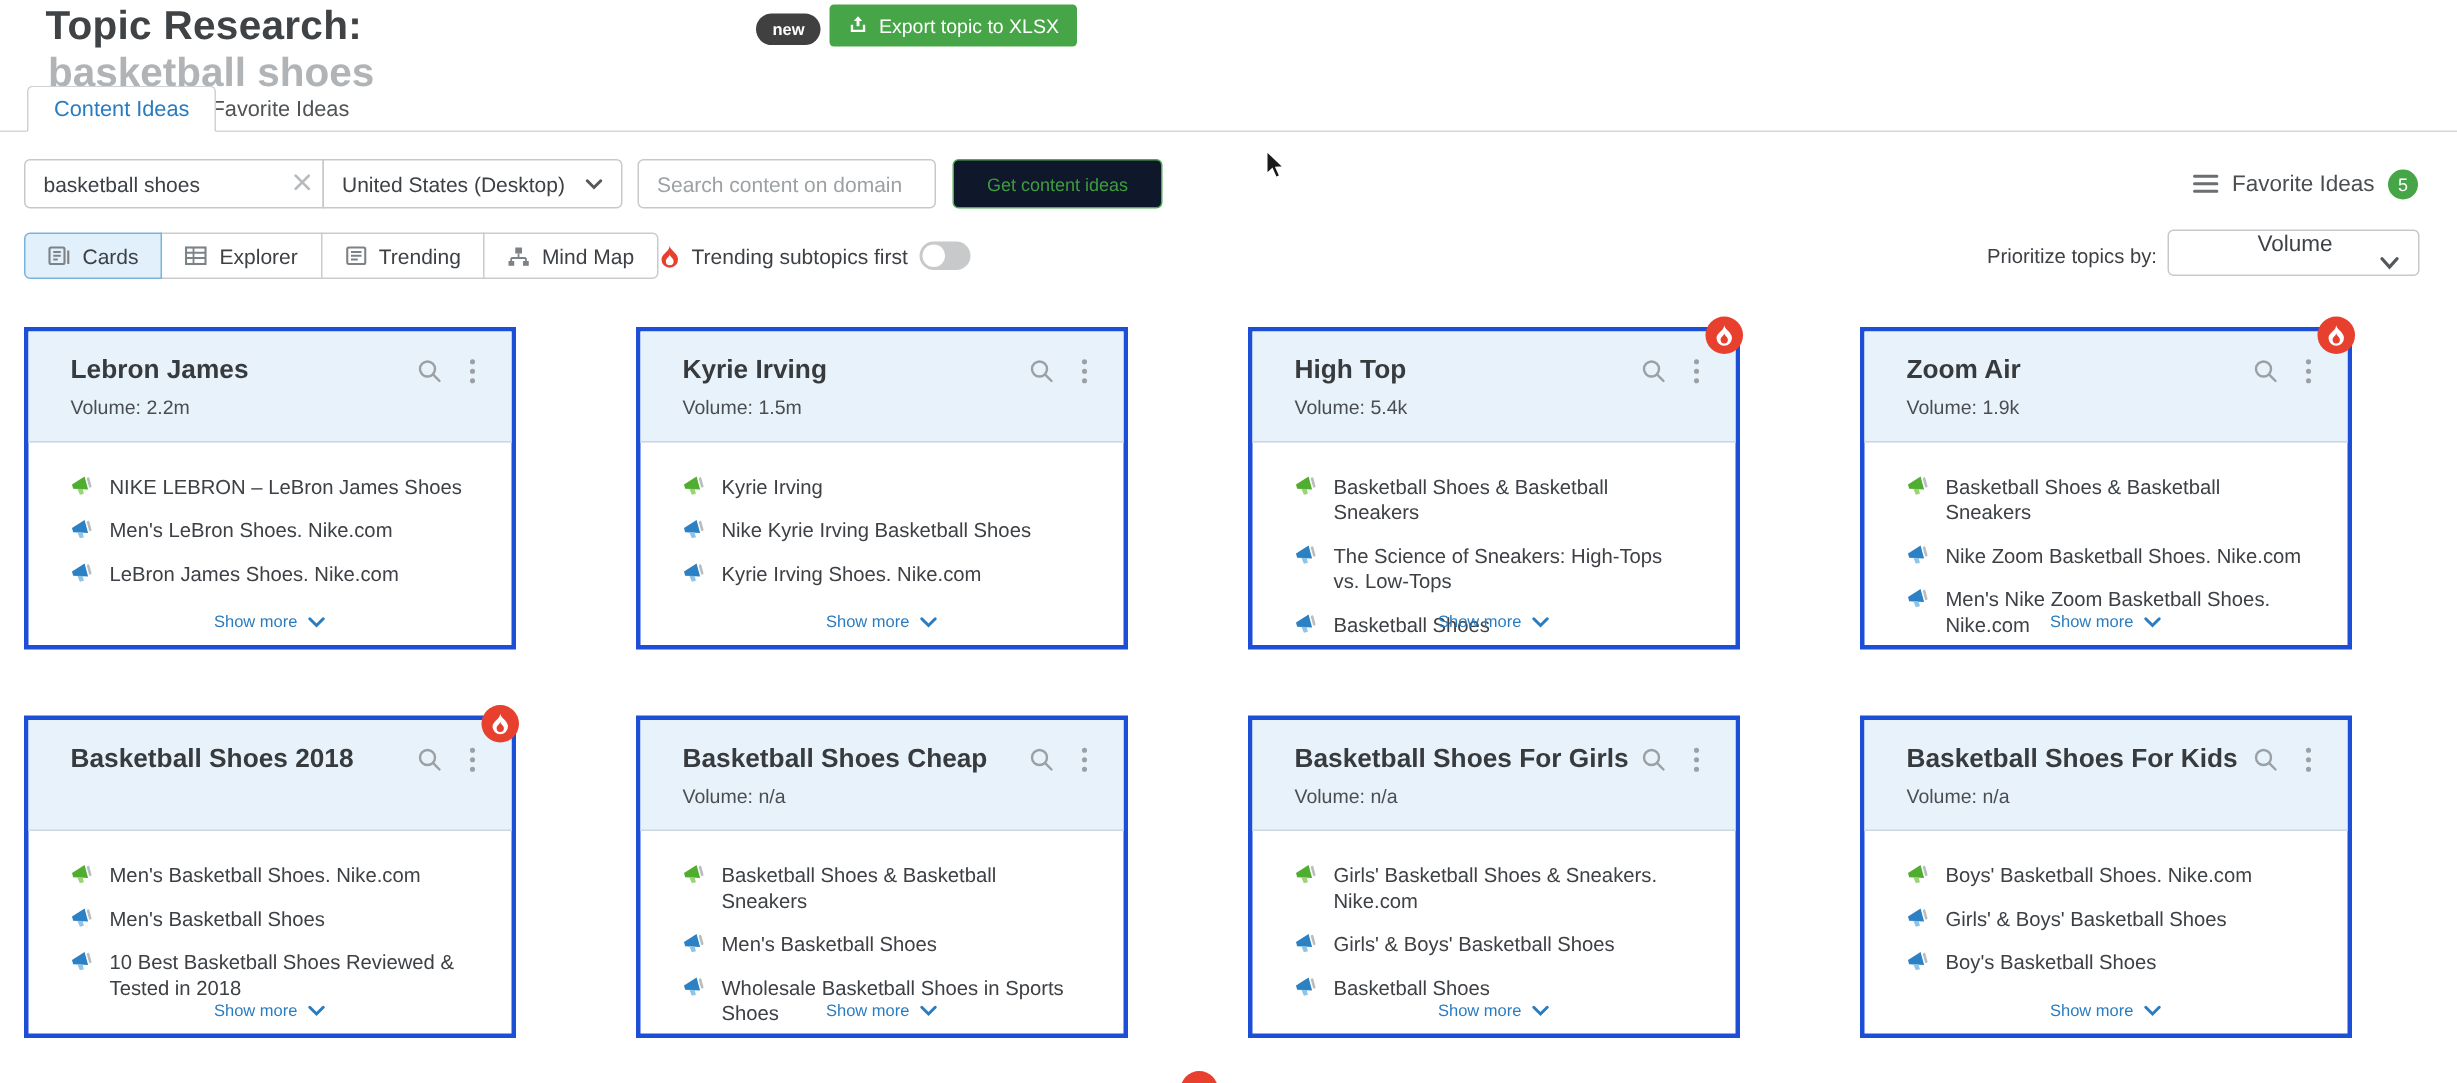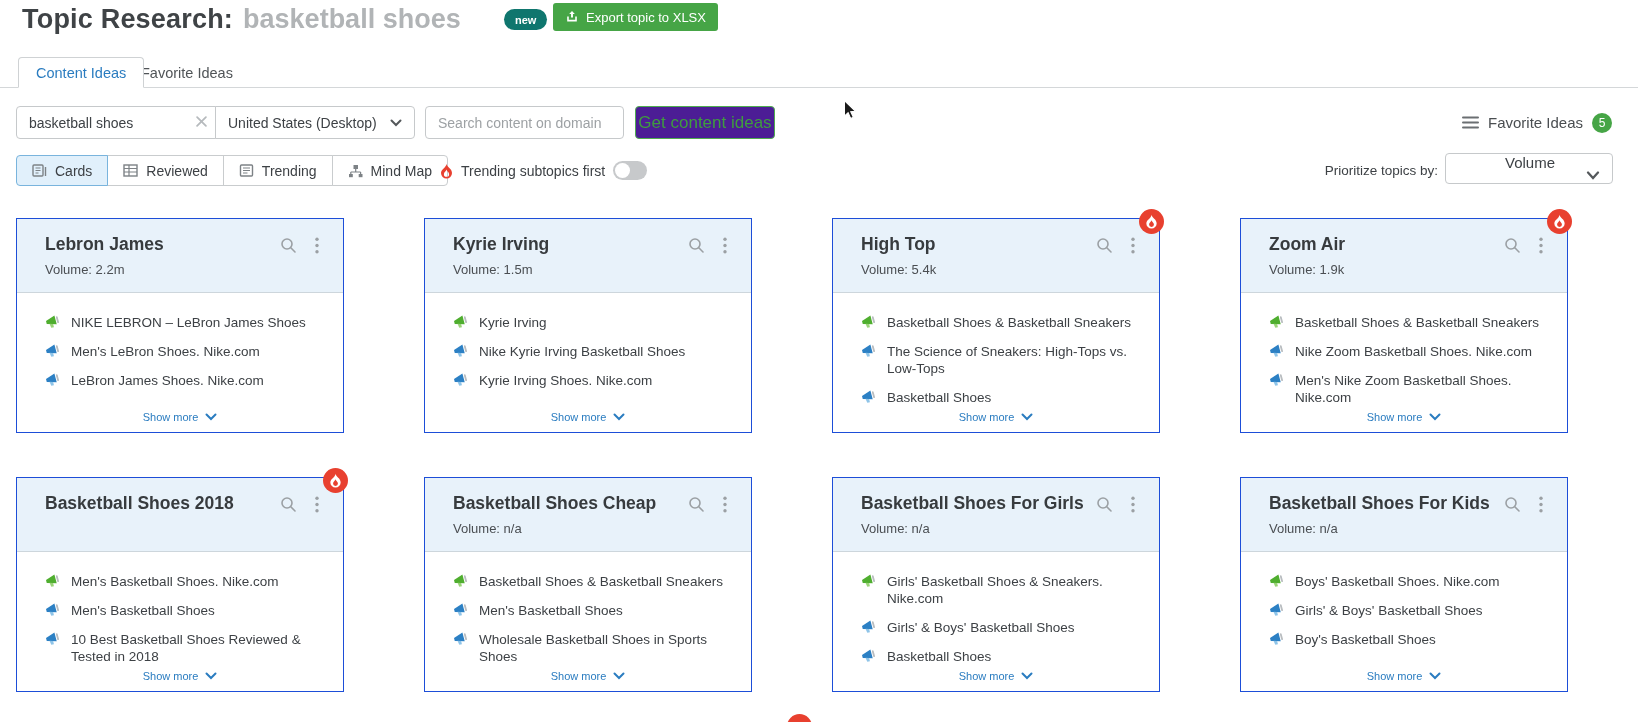--- a/index.html
+++ b/index.html
@@ -1,24 +1,24 @@
 <!DOCTYPE html>
 <html><head>
 <meta charset="utf-8">
 <style>
   * { margin:0; padding:0; box-sizing:border-box; }
   html,body { background:#fff; }
   body { font-family:"Liberation Sans", sans-serif; }
   #page { position:relative; width:1638px; height:722px; background:#fff; overflow:hidden; }
 
   
-  .title-row { position:absolute; left:22px; top:2px; height:34px; display:flex; align-items:center; }
+  .title-row { position:absolute; left:22px; top:2px; height:34px; display:flex; align-items:center;flex-direction:column; }
   .page-title { font-size:27px; font-weight:700; color:#3f4346; letter-spacing:.2px; }
   .page-title-query { font-size:27px; font-weight:700; color:#b1b4b6; margin-left:10px; }
-  .new-badge { position:absolute; left:504px; top:9px; height:21px; padding:0 11px; background:#0f766e; border-radius:11px;
+  .new-badge { position:absolute; left:504px; top:9px; height:21px; padding:0 11px; background:#404040; border-radius:11px;
     color:#fff; font-size:11px; font-weight:700; display:flex; align-items:center; }
   .export-btn { position:absolute; left:553px; top:3px; height:28px; padding:0 12px; background:#46a546; border:none; border-radius:3px;
     color:#fff; font-size:13px; display:flex; align-items:center; gap:7px; cursor:pointer; }
 
   
   .tabbar { position:absolute; left:0; top:57px; width:1638px; height:31px; border-bottom:1px solid #d4d7d9; }
   .tab { position:absolute; top:0; height:31px; display:flex; align-items:center; padding:0 17px; font-size:14.5px; }
   .tab.active { left:18px; background:#fff; border:1px solid #cfd2d4; border-bottom:1px solid #fff; border-radius:4px 4px 0 0; color:#2a7cc0; z-index:2; }
   .tab.inactive { left:124px; color:#505457; }
 
@@ -26,22 +26,22 @@
   .search-row { position:absolute; left:0; top:106px; width:1638px; height:33px; }
   .kw-wrap { position:absolute; left:16px; top:0; width:200px; height:33px; }
   .kw-input { width:100%; height:100%; border:1px solid #c6c9cb; border-radius:4px 0 0 4px; padding:0 30px 0 12px; font-size:14px; color:#3d4145; font-family:inherit; outline:none; }
   .kw-clear { position:absolute; right:9px; top:10px; cursor:pointer; line-height:0; }
   .region-select { position:absolute; left:215px; top:0; width:200px; height:33px; border:1px solid #c6c9cb; border-radius:0 4px 4px 0;
     display:flex; align-items:center; padding:0 12px; font-size:14px; color:#3d4145; background:#fff; cursor:pointer; }
   .region-select .chev { margin-left:auto; line-height:0; }
   .domain-input { position:absolute; left:425px; top:0; width:199px; height:33px; border:1px solid #c6c9cb; border-radius:4px; padding:0 12px;
     font-size:14px; color:#404040; font-family:inherit; outline:none; }
   .domain-input::placeholder { color:#9da1a4; }
-  .get-ideas-btn { position:absolute; left:635px; top:0; width:140px; height:33px; background:#4c1d95; border:1px solid #4fac4f; border-radius:4px;
-    color:#3f9c3f; font-size:17px; font-family:inherit; cursor:pointer; }
+  .get-ideas-btn { position:absolute; left:635px; top:0; width:140px; height:33px; background:#0f172a; border:1px solid #4fac4f; border-radius:4px;
+    color:#3f9c3f; font-size:12px; font-family:inherit; cursor:pointer; }
   .fav-ideas { position:absolute; left:1462px; top:0; height:33px; display:flex; align-items:center; gap:9px; cursor:pointer; }
   .fav-ideas-label { font-size:15px; color:#4a4e51; }
   .fav-count { width:20px; height:20px; border-radius:50%; background:#46a546; color:#fff; font-size:12px; display:flex; align-items:center; justify-content:center; }
 
   
   .toolbar { position:absolute; left:0; top:155px; width:1638px; height:31px; }
   .segments { position:absolute; left:16px; top:0; display:flex; }
   .seg { height:31px; display:flex; align-items:center; gap:8px; padding:0 15px; background:#fff; border:1px solid #c9ccce; margin-left:-1px;
     font-size:14px; color:#3d4145; cursor:pointer; }
   .seg:first-child { border-radius:4px 0 0 4px; margin-left:0; }
@@ -51,21 +51,21 @@
   .trending-label { font-size:14px; color:#3d4145; }
   .toggle { width:34px; height:19px; border-radius:10px; background:#c7c9cb; position:relative; cursor:pointer; }
   .toggle .knob { position:absolute; left:2px; top:2px; width:15px; height:15px; border-radius:50%; background:#fff; }
   .prio-label { position:absolute; left:1284px; top:0; width:154px; height:31px; display:flex; align-items:center; justify-content:flex-end; font-size:13.5px; color:#3d4145; }
   .prio-select { position:absolute; left:1445px; top:-2px; width:168px; height:31px; border:1px solid #c6c9cb; border-radius:4px; background:#fff;
     display:flex; align-items:center; padding:0 12px 0 14px; font-size:15px; color:#3d4145; cursor:pointer;flex-direction:column; }
   .prio-select .chev { margin-left:auto; line-height:0; }
 
   
   .cards-grid { position:absolute; left:16px; top:218px; display:grid; grid-template-columns:repeat(4,388px); column-gap:20px; row-gap:44px; }
-  .card { position:relative; width:328px; height:215px; background:#fff; border:1px solid #1d4ed8; }
+  .card { position:relative; width:328px; height:215px; background:#fff; border:3px solid #1d4ed8; }
   .card-head { position:relative; height:74px; background:#e8f2fa; border-bottom:1px solid #cdd6dc; padding:15px 28px 0 28px; }
   .card-title { font-size:17.5px; font-weight:700; color:#373b3e; }
   .card-vol { margin-top:7px; font-size:13px; color:#4a4e52; }
   .card-actions { position:absolute; right:24px; top:18px; display:flex; gap:18px; align-items:center; }
   .icon-btn { cursor:pointer; line-height:0; }
   .card-body { padding:21px 28px 0 28px; }
   .card-item { display:flex; align-items:flex-start; gap:10px; margin-bottom:12px; cursor:pointer; }
   .card-item .mega { line-height:0; flex:0 0 16px; }
   .item-text { font-size:13.5px; color:#3d4145; line-height:17px; }
   .show-more { position:absolute; left:0; right:0; bottom:9px; display:flex; align-items:center; justify-content:center; gap:7px;
@@ -146,21 +146,21 @@
         </span>
         <span>Cards</span>
       </div>
       <div class="seg">
         <span style="line-height:0">
           <svg width="15" height="13" viewBox="0 0 15 13">
               <rect x="1" y="1" width="13" height="11" fill="none" stroke="#7d8286" stroke-width="1.4"></rect>
               <path d="M1 4.5 H14 M1 8 H14 M6 1 V12" stroke="#7d8286" stroke-width="1.2"></path>
             </svg>
         </span>
-        <span>Reviewed</span>
+        <span>Explorer</span>
       </div>
       <div class="seg">
         <span style="line-height:0">
           <svg width="15" height="13" viewBox="0 0 15 13">
               <rect x="1.5" y="1" width="12" height="11" rx="1" fill="none" stroke="#7d8286" stroke-width="1.4"></rect>
               <path d="M4 4 H11 M4 6.5 H11 M4 9 H8.5" stroke="#7d8286" stroke-width="1.2"></path>
             </svg>
         </span>
         <span>Trending</span>
       </div>

